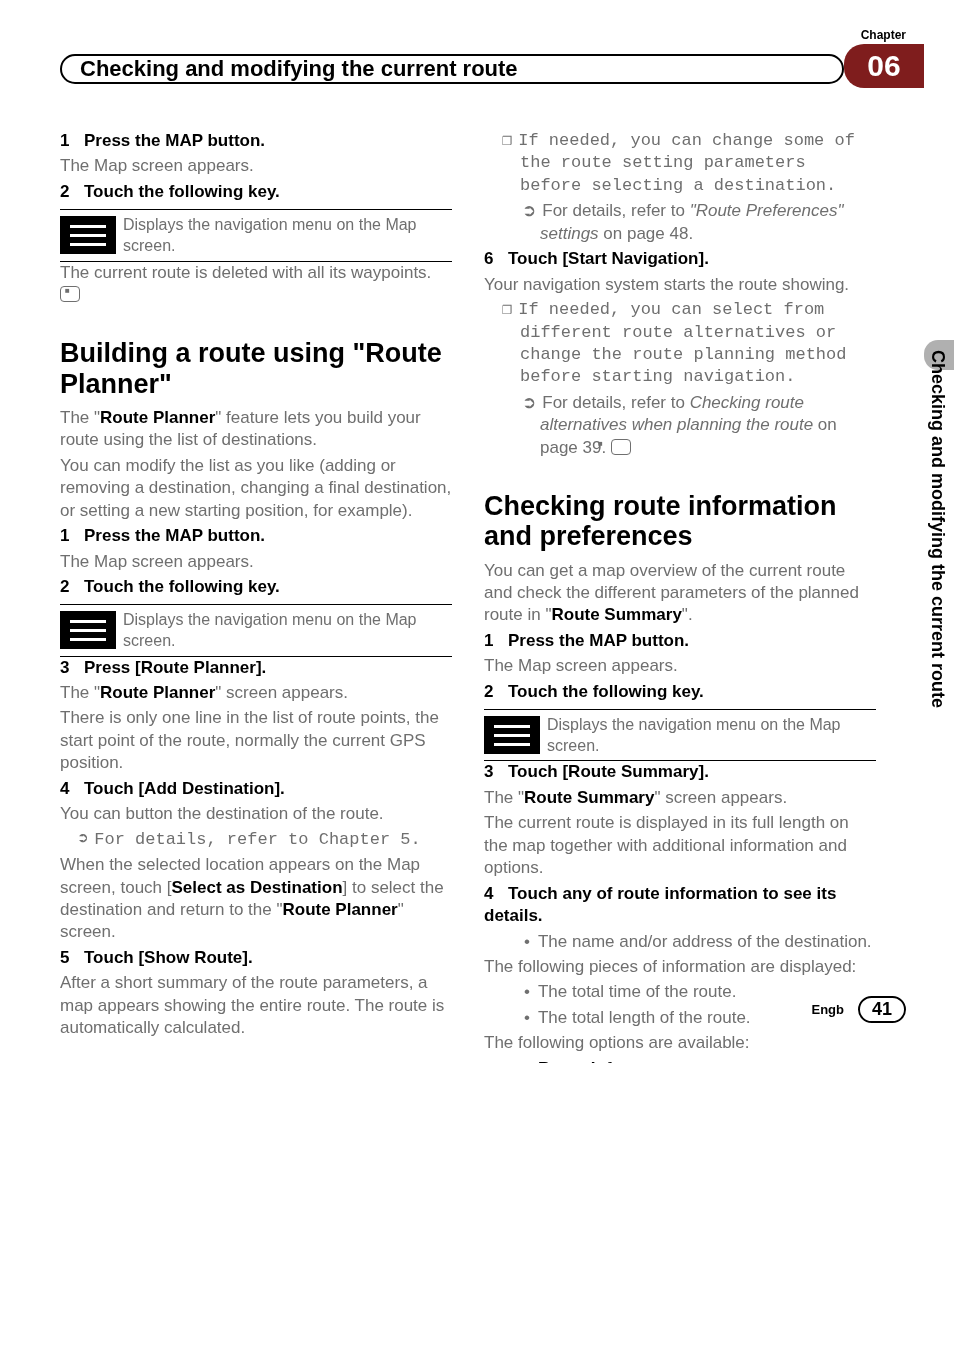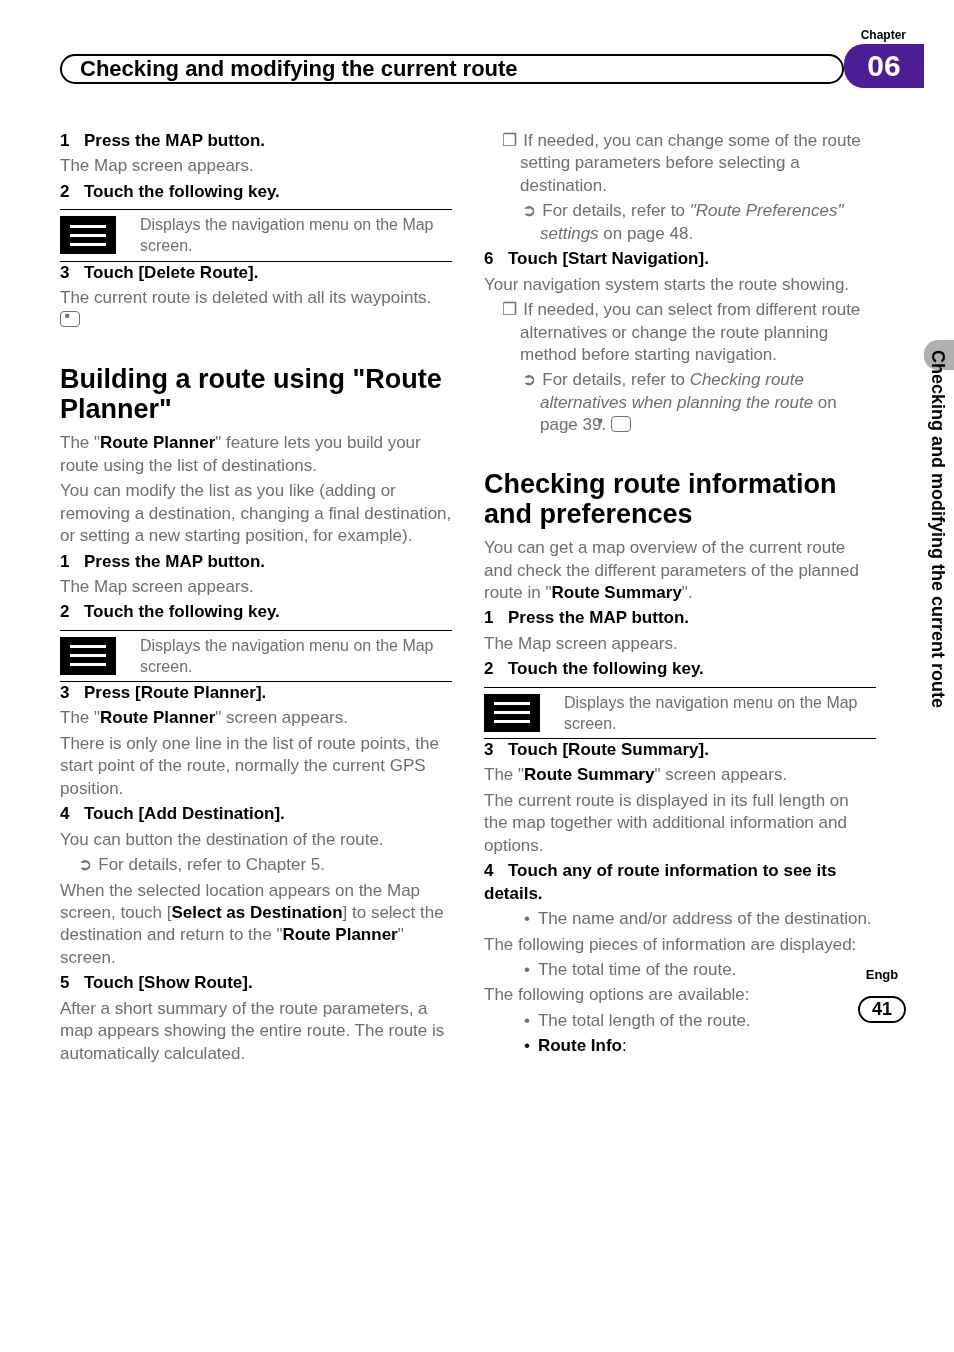--- a/index.html
+++ b/index.html
@@ -22,21 +22,21 @@
     right: 48px;
     font-size: 12px;
     font-weight: bold;
   }
   .chapter-tab {
     position: absolute;
     top: 44px;
     right: 30px;
     width: 80px;
     height: 44px;
-    background: #4c1d95;
+    background: #7f1d1d;
     border-radius: 20px 0 0 20px;
     color: #fff;
     font-size: 30px;
     font-weight: bold;
     display: flex;
     align-items: center;
     justify-content: center;
   }
   .header-bar {
     position: absolute;
@@ -88,36 +88,36 @@
   .step { font-weight: bold; margin-top: 18px; }
   .step-num { display: inline-block; width: 24px; }
   .h2 { font-size: 27px; font-weight: 800; margin-top: 32px; margin-bottom: 8px; line-height: 1.12; }
   .key-row {
     display: flex;
     align-items: center;
     border-top: 1px solid #000;
     border-bottom: 1px solid #000;
     padding: 4px 0;
     margin-top: 6px;
-    gap: 24px;
+    gap: 7px;
   }
   .menu-icon {
     width: 56px;
     height: 38px;
     background: #000;
     display: flex;
     flex-direction: column;
     justify-content: center;
     gap: 6px;
     padding: 0 10px;
     box-sizing: border-box;
   }
   .menu-icon div { height: 3px; background: #fff; }
   .key-desc { flex: 1; color: #6f6f6f; font-size: 16px; }
-  .indent1 { padding-left: 36px; text-indent: -18px; }
+  .indent1 { padding-left: 36px; text-indent: -18px; font-family: Liberation Mono, monospace; }
   .indent2 { padding-left: 56px; text-indent: -18px; }
   .bullet-box::before { content: "❐"; margin-right: 6px; color:#6f6f6f;}
   .bullet-arrow::before { content: "➲"; margin-right: 6px; color:#6f6f6f;}
   .bullet-dot { padding-left: 54px; text-indent: -14px; }
   .bullet-dot::before { content: "•"; margin-right: 8px; }
   .end-icon {
     display: inline-block;
     width: 18px;
     height: 14px;
     border: 1.5px solid #6f6f6f;
@@ -136,21 +136,20 @@
   .italic { font-style: italic; }
   .footer {
     position: absolute;
     bottom: 40px;
     right: 48px;
     display: flex;
     align-items: center;
     gap: 14px;
     font-size: 13px;
     font-weight: bold;
-    flex-direction: column;
   }
   .pagenum {
     border: 2px solid #000;
     border-radius: 14px;
     padding: 1px 12px;
     font-size: 18px;
   }
 </style>
 </head>
 <body>
@@ -171,21 +170,20 @@
       <p class="step"><span class="step-num">2</span><span>Touch the following key.</span></p>
       <div class="key-row">
         <div class="menu-icon">
             <div></div>
             <div></div>
             <div></div>
           </div>
         <div class="key-desc">Displays the navigation menu on the Map screen.</div>
       </div>
 
-      <p class="step"><span class="step-num">3</span><span>Touch [Delete Route].</span></p>
       <p class="gray"><span>The current route is deleted with all its waypoints.</span> <span class="end-icon"></span></p>
 
       <div class="h2">Building a route using "Route Planner"</div>
       <p class="gray"><span>The "</span><b style="color:#000">Route Planner</b><span>" feature lets you build your route using the list of destinations.</span></p>
       <p class="gray">You can modify the list as you like (adding or removing a destination, changing a final destination, or setting a new starting position, for example).</p>
 
       <p class="step"><span class="step-num">1</span><span>Press the MAP button.</span></p>
       <p class="gray">The Map screen appears.</p>
 
       <p class="step"><span class="step-num">2</span><span>Touch the following key.</span></p>
@@ -237,22 +235,22 @@
       </div>
 
       <p class="step"><span class="step-num">3</span><span>Touch [Route Summary].</span></p>
       <p class="gray"><span>The "</span><b style="color:#000">Route Summary</b><span>" screen appears.</span></p>
       <p class="gray">The current route is displayed in its full length on the map together with additional information and options.</p>
 
       <p class="step"><span class="step-num">4</span><span>Touch any of route information to see its details.</span></p>
       <p class="gray bullet-dot"><span>The name and/or address of the destination.</span></p>
       <p class="gray">The following pieces of information are displayed:</p>
       <p class="gray bullet-dot"><span>The total time of the route.</span></p>
+      <p class="gray bullet-dot"><span>The total length of the route.</span></p>
       <p class="gray">The following options are available:</p>
-      <p class="gray bullet-dot"><span>The total length of the route.</span></p>
       <p class="bullet-dot"><b>Route Info</b><span>:</span></p>
     </div>
   </div>
 
   <div class="footer">
     <span>Engb</span>
     <span class="pagenum">41</span>
   </div>
 </div>
 

